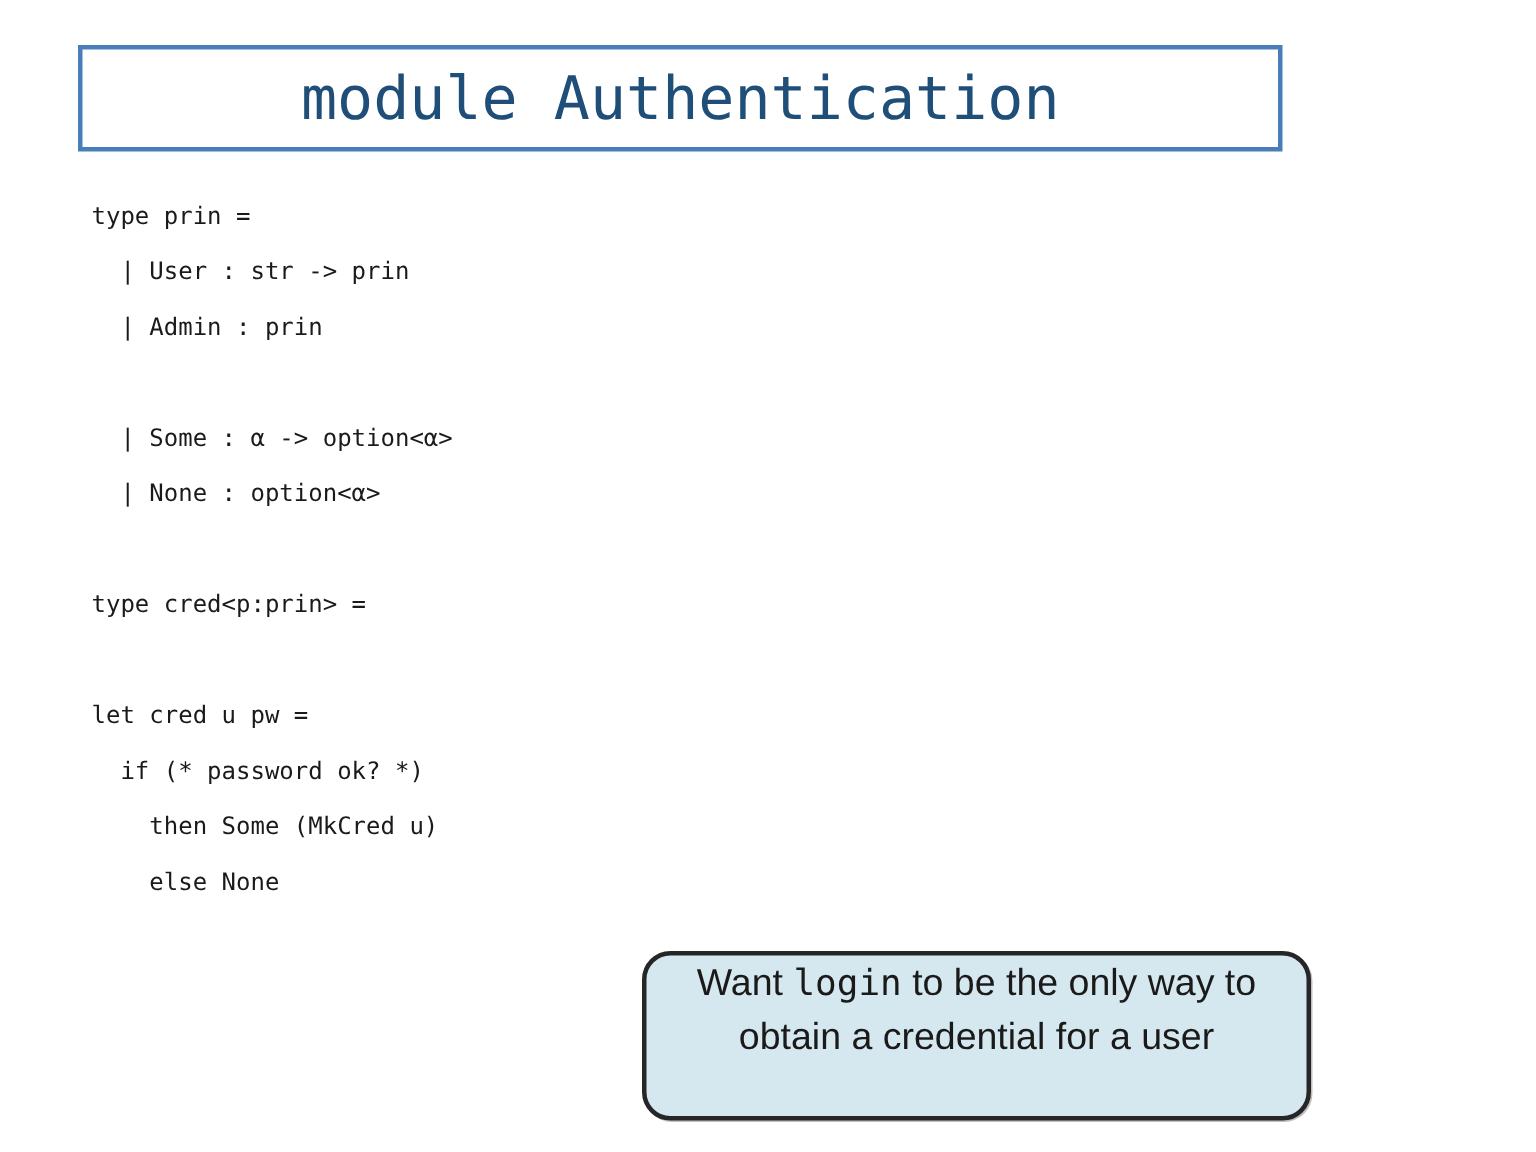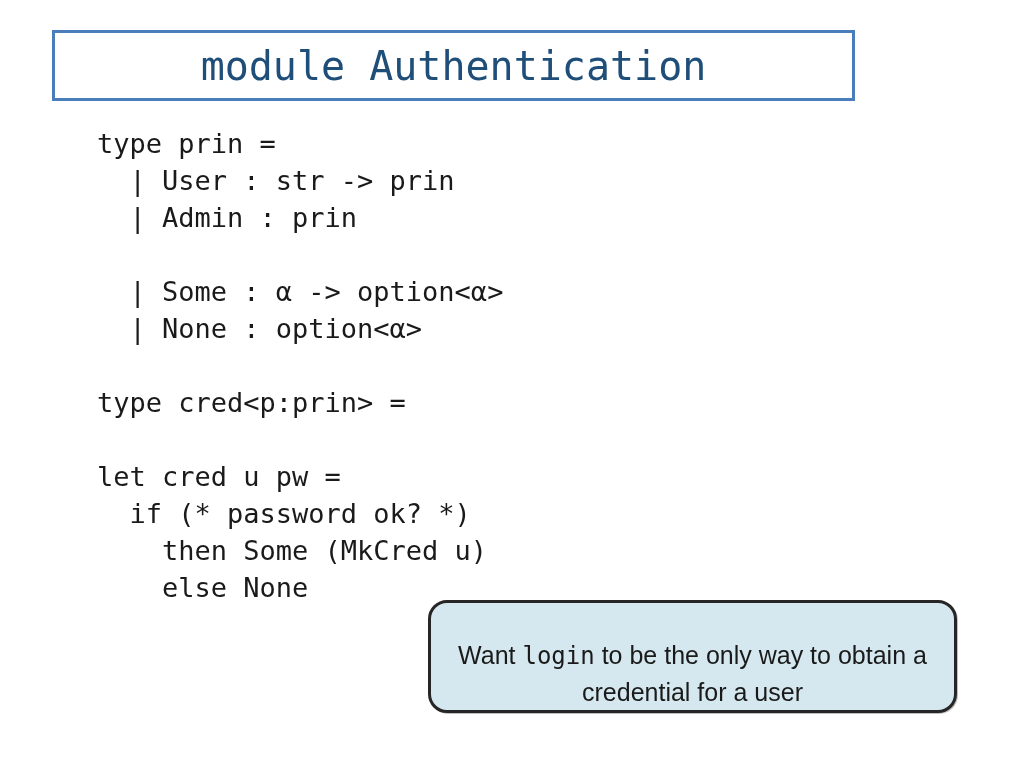--- a/index.html
+++ b/index.html
@@ -40,44 +40,43 @@
 
   
   #code-block {
     position: absolute;
     left: 61px;
     top: 125px;
     width: 900px;
   }
   .code-line {
     font-family: "DejaVu Sans Mono", monospace;
-    font-size: 27px;
+    font-size: 16px;
     line-height: 37px;
     color: #1a1a1a;
     white-space: pre;
     height: 37px;
-    margin-left: 36px;
   }
   .code-line.blank {
     height: 37px;
   }
 
   
   #callout-box {
     position: absolute;
     left: 428px;
-    top: 600px;
-    width: 529px;
+    top: 634px;
+    width: 446px;
     height: 113px;
     box-sizing: border-box;
     background: #d6e8ef;
     border: 3px solid #262626;
     border-radius: 19px;
     display: flex;
-    align-items: flex-end;
+    align-items: flex-start;
     justify-content: center;
     box-shadow: 1px 1px 0 rgba(0,0,0,0.25);
   }
   #callout-text {
     text-align: center;
     font-family: "Liberation Sans", sans-serif;
     font-size: 25px;
     line-height: 36px;
     color: #1a1a1a;
     padding: 0 14px;

